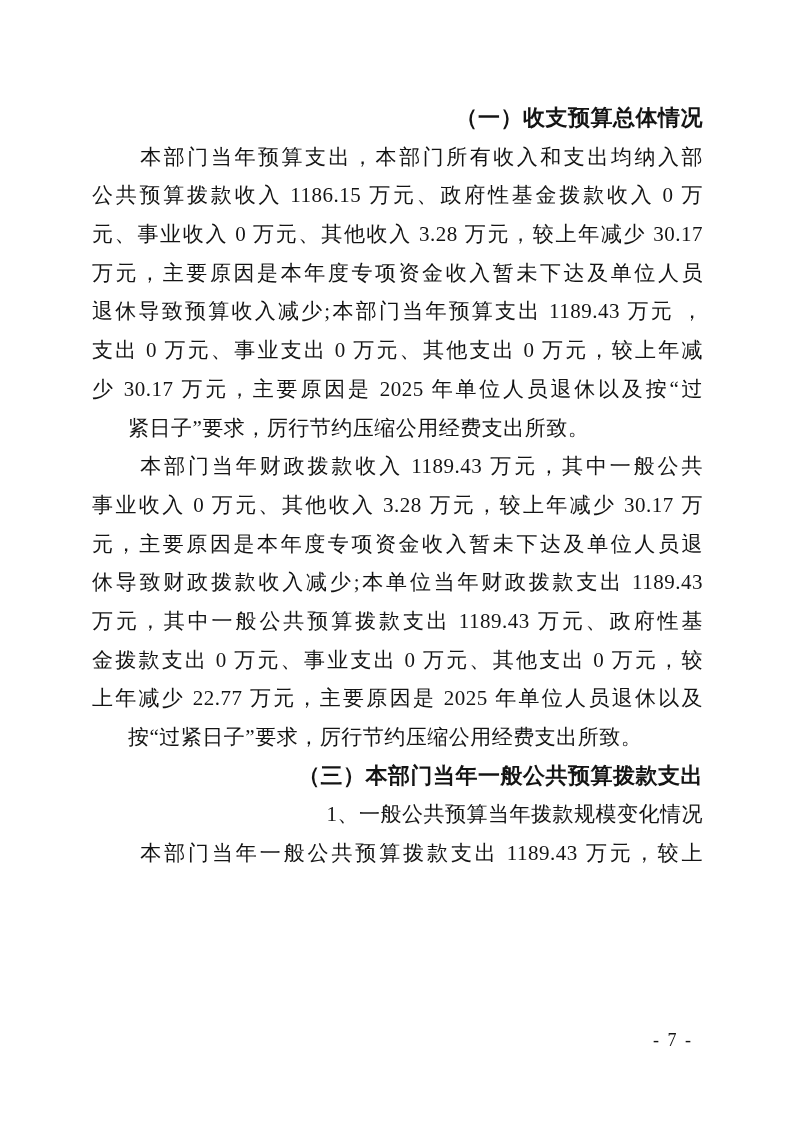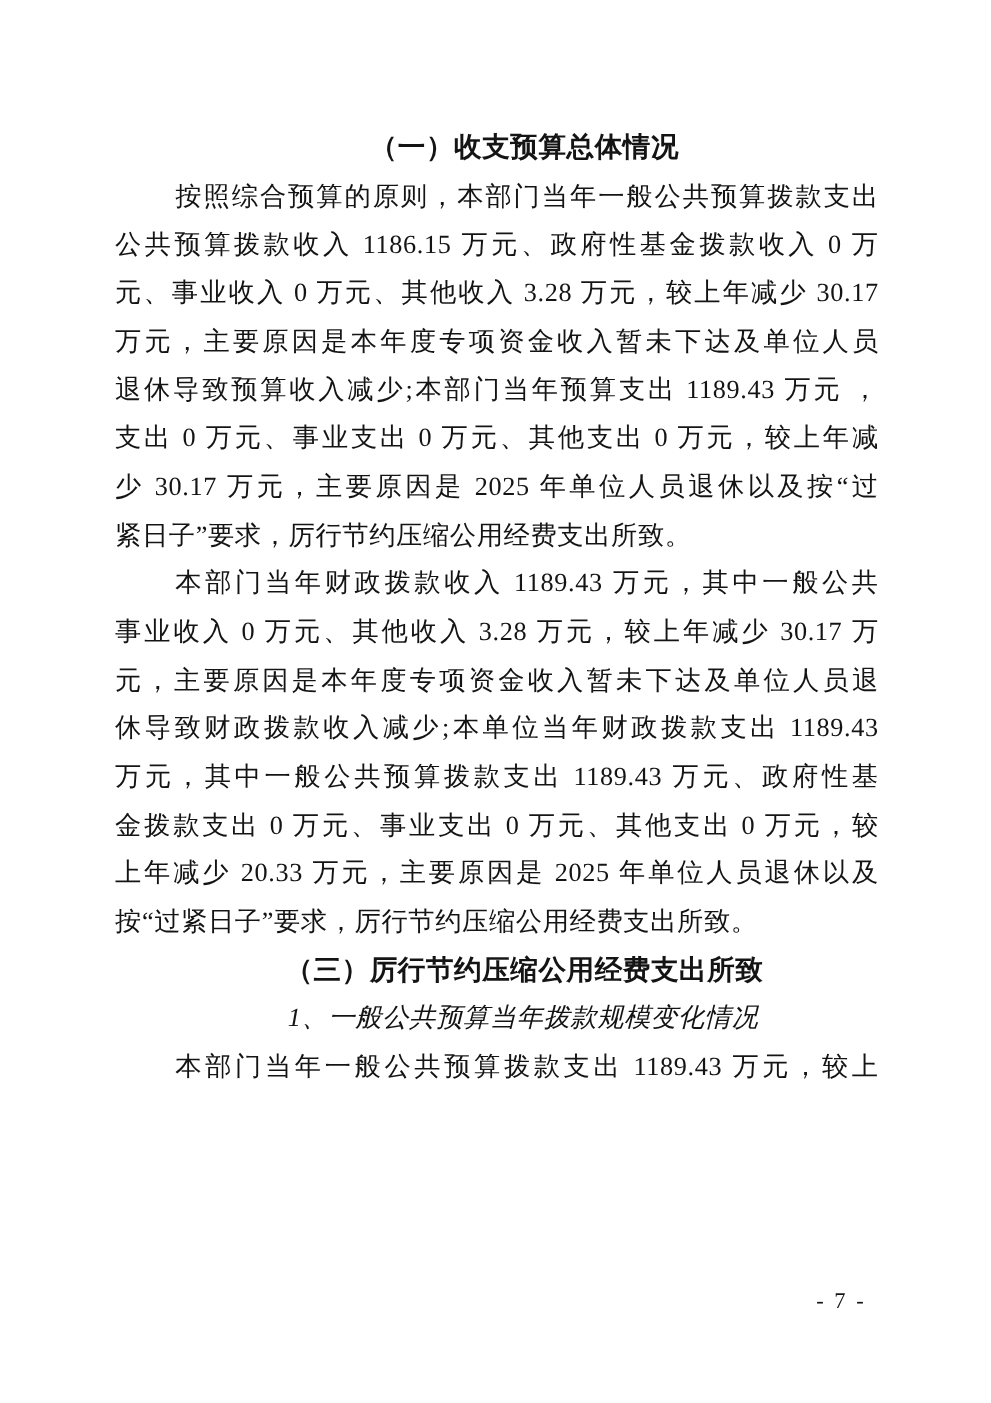--- a/index.html
+++ b/index.html
@@ -20,78 +20,78 @@
     position: absolute;
     left: 92px;
     top: 99px;
     width: 611px;
   }
   .line {
     font-size: 21px;
     line-height: 38.7px;
     height: 38.7px;
     white-space: nowrap;
-    text-align: center;
+    text-align: right;
     letter-spacing: 0.5px;
   }
   
   .line.body-first,
   .line.body-fill {
     white-space: normal;
     text-align: justify;
     text-align-last: justify;
   }
   .line.body-first { text-indent: 2.3em; }
   
   .line.body-end {
     text-align: center;
     text-align-last: left;
+    margin-left: 36px;
   }
   .line.heading {
     font-family: "Liberation Sans", "DejaVu Sans", sans-serif;
     font-weight: bold;
     font-size: 22px;
     text-indent: 2em;
     letter-spacing: 0.5px;
   }
   .line.subitem {
     text-indent: 2em;
-    font-style: italic;
   }
   .page-number {
     position: absolute;
     top: 1030px;
     right: 100px;
     font-size: 18px;
     line-height: 20px;
     letter-spacing: 2px;
     color: #141414;
     font-family: "Liberation Serif", "DejaVu Serif", serif;
   }
 </style>
 </head>
 <body>
 
 <div class="page" style="background: rgb(255, 255, 255); color: rgb(20, 20, 20);">
   <div class="text-block">
       <div class="line heading">（一）收支预算总体情况</div>
-      <div class="line body-first">按照综合预算的原则，本部门当年一般公共预算拨款支出</div>
+      <div class="line body-first">本部门当年预算支出，本部门所有收入和支出均纳入部</div>
       <div class="line body-fill">公共预算拨款收入 1186.15 万元、政府性基金拨款收入 0 万</div>
       <div class="line body-fill">元、事业收入 0 万元、其他收入 3.28 万元，较上年减少 30.17</div>
       <div class="line body-fill">万元，主要原因是本年度专项资金收入暂未下达及单位人员</div>
       <div class="line body-fill">退休导致预算收入减少;本部门当年预算支出 1189.43 万元 ，</div>
       <div class="line body-fill">支出 0 万元、事业支出 0 万元、其他支出 0 万元，较上年减</div>
       <div class="line body-fill">少 30.17 万元，主要原因是 2025 年单位人员退休以及按“过</div>
       <div class="line body-end">紧日子”要求，厉行节约压缩公用经费支出所致。</div>
       <div class="line body-first">本部门当年财政拨款收入 1189.43 万元，其中一般公共</div>
       <div class="line body-fill">事业收入 0 万元、其他收入 3.28 万元，较上年减少 30.17 万</div>
       <div class="line body-fill">元，主要原因是本年度专项资金收入暂未下达及单位人员退</div>
       <div class="line body-fill">休导致财政拨款收入减少;本单位当年财政拨款支出 1189.43</div>
       <div class="line body-fill">万元，其中一般公共预算拨款支出 1189.43 万元、政府性基</div>
       <div class="line body-fill">金拨款支出 0 万元、事业支出 0 万元、其他支出 0 万元，较</div>
-      <div class="line body-fill">上年减少 20.33 万元，主要原因是 2025 年单位人员退休以及</div>
+      <div class="line body-fill">上年减少 22.77 万元，主要原因是 2025 年单位人员退休以及</div>
       <div class="line body-end">按“过紧日子”要求，厉行节约压缩公用经费支出所致。</div>
-      <div class="line heading">（三）厉行节约压缩公用经费支出所致</div>
+      <div class="line heading">（三）本部门当年一般公共预算拨款支出</div>
       <div class="line subitem">1、一般公共预算当年拨款规模变化情况</div>
       <div class="line body-first">本部门当年一般公共预算拨款支出 1189.43 万元，较上</div>
     </div>
   <div class="page-number">- 7 -</div>
 </div>
 
 </body></html>

